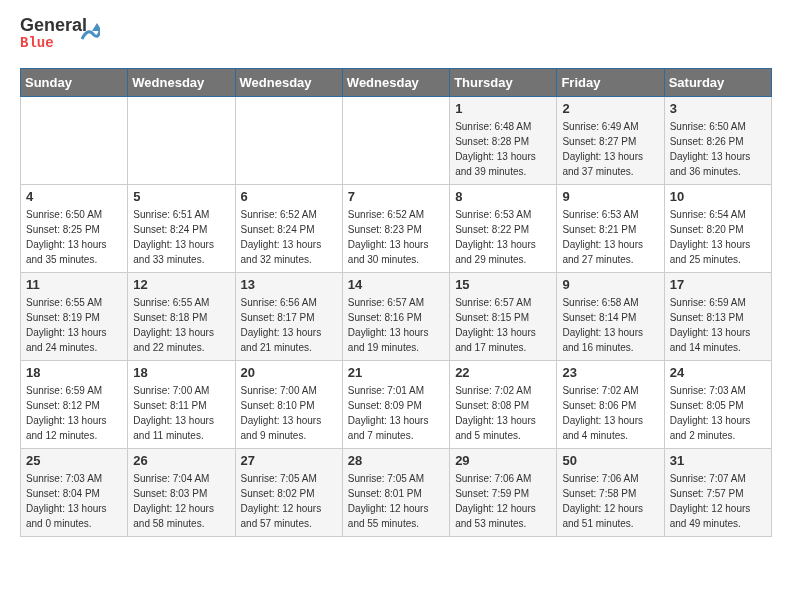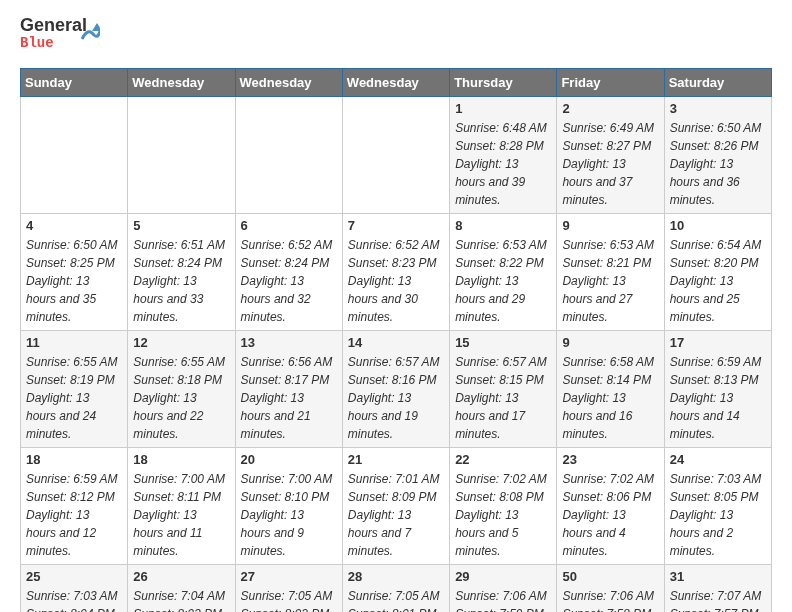--- a/index.html
+++ b/index.html
@@ -61,24 +61,23 @@
       background: #f5f5f5;
     }
     .day-number {
       font-size: 13px;
       font-weight: bold;
       color: #333;
       display: block;
       margin-bottom: 3px;
     }
     .day-info {
-      font-size: 12px;
+      font-size: 10px;
       line-height: 1.5;
       color: #333;
-      font-style: italic;
     }
     .empty-cell {
       background: #fff !important;
     }
   </style>
 </head>
 <body>
 
 <div class="header">
   <div class="logo">

